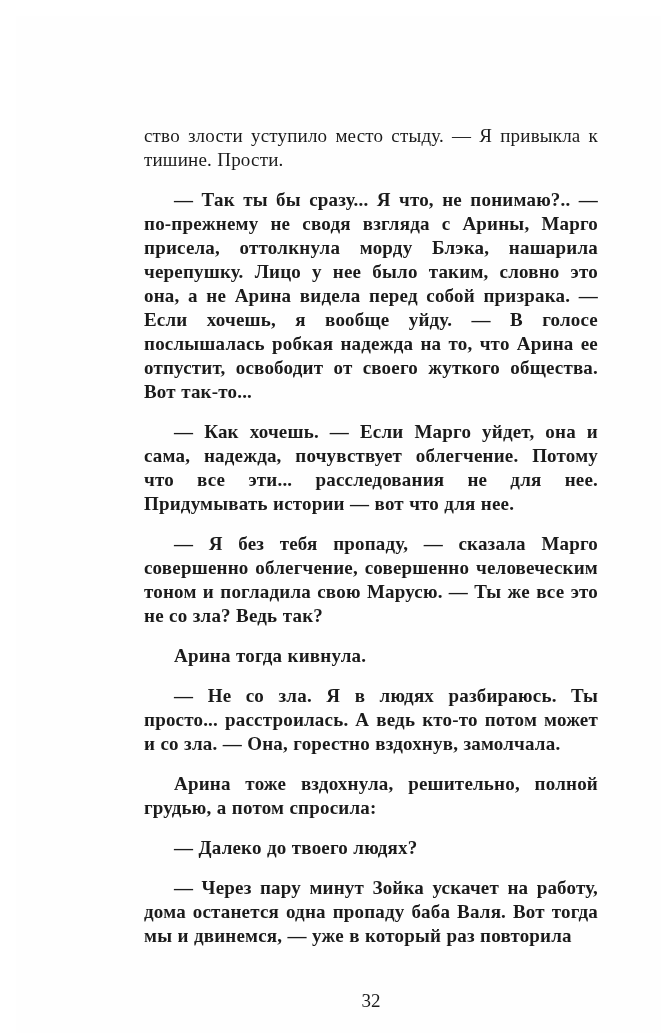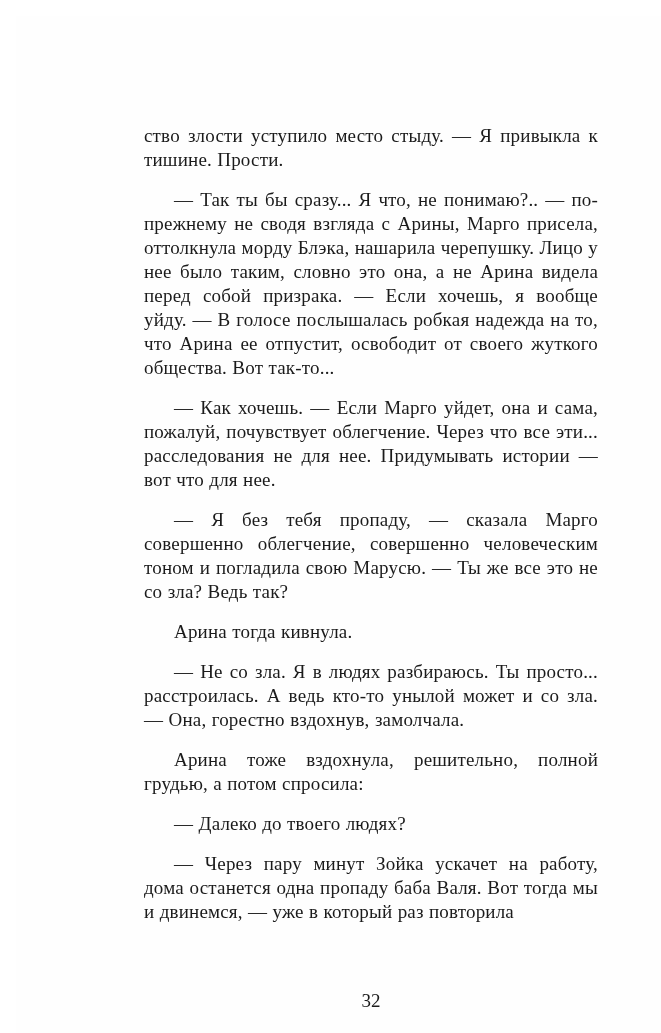--- a/index.html
+++ b/index.html
@@ -33,42 +33,43 @@
     word-spacing: 0.02em;
     letter-spacing: 0.01em;
   }
 
   .text-block p.para {
     text-indent: 0;
   }
 
   .text-block p.para.indent {
     text-indent: 30px;
+    font-weight: bold;
   }
 
   .page-number {
     position: absolute;
     left: 112px;
     width: 486px;
     top: 966px;
     text-align: center;
     font-size: 19px;
     color: #1b1b1b;
     font-family: "Liberation Serif", "DejaVu Serif", serif;
   }
 </style>
 </head>
 <body>
 
 <div class="book-page">
   <div class="text-block">
       <p class="para">ство злости уступило место стыду. — Я привыкла к тишине. Прости.</p>
       <p class="para indent">— Так ты бы сразу... Я что, не понимаю?.. — по-прежнему не сводя взгляда с Арины, Марго присела, оттолкнула морду Блэка, нашарила черепушку. Лицо у нее было таким, словно это она, а не Арина видела перед собой призрака. — Если хочешь, я вообще уйду. — В голосе послышалась робкая надежда на то, что Арина ее отпустит, освободит от своего жуткого общества. Вот так-то...</p>
-      <p class="para indent">— Как хочешь. — Если Марго уйдет, она и сама, пожалуй, почувствует облегчение. Через что все эти... расследования не для нее. Придумывать истории — вот что для нее.</p>
+      <p class="para indent">— Как хочешь. — Если Марго уйдет, она и сама, надежда, почувствует облегчение. Потому что все эти... расследования не для нее. Придумывать истории — вот что для нее.</p>
       <p class="para indent">— Я без тебя пропаду, — сказала Марго совершенно облегчение, совершенно человеческим тоном и погладила свою Марусю. — Ты же все это не со зла? Ведь так?</p>
       <p class="para indent">Арина тогда кивнула.</p>
-      <p class="para indent">— Не со зла. Я в людях разбираюсь. Ты просто... расстроилась. А ведь кто-то унылой может и со зла. — Она, горестно вздохнув, замолчала.</p>
+      <p class="para indent">— Не со зла. Я в людях разбираюсь. Ты просто... расстроилась. А ведь кто-то потом может и со зла. — Она, горестно вздохнув, замолчала.</p>
       <p class="para indent">Арина тоже вздохнула, решительно, полной грудью, а потом спросила:</p>
       <p class="para indent">— Далеко до твоего людях?</p>
       <p class="para indent">— Через пару минут Зойка ускачет на работу, дома останется одна пропаду баба Валя. Вот тогда мы и двинемся, — уже в который раз повторила</p>
     </div>
   <div class="page-number">32</div>
 </div>
 
 </body></html>

